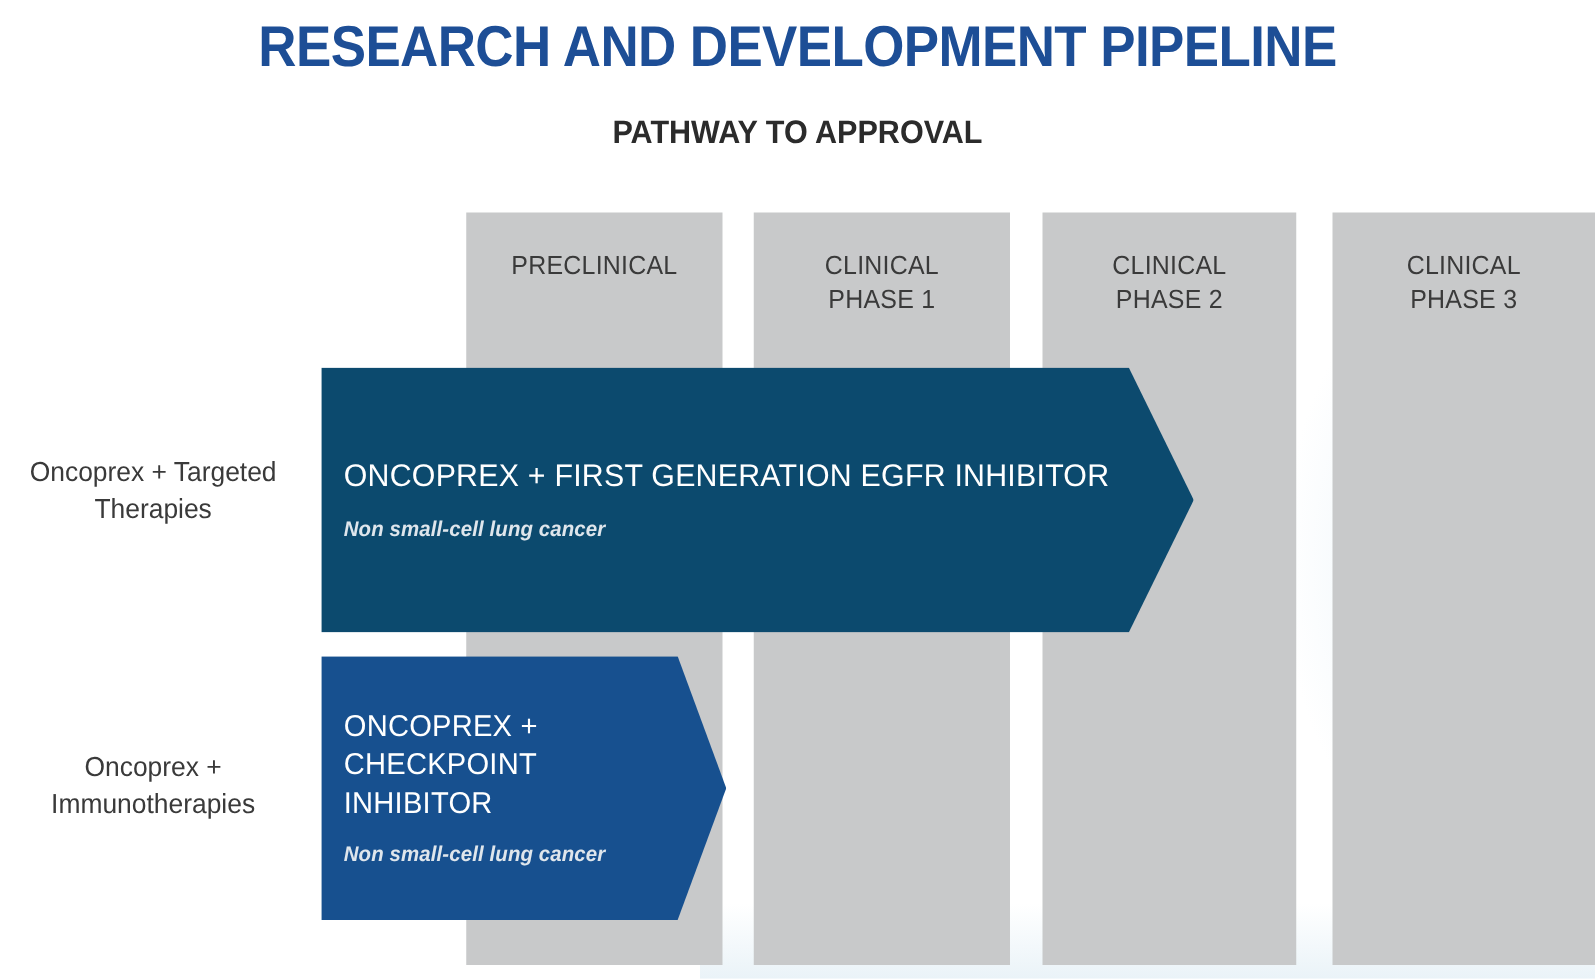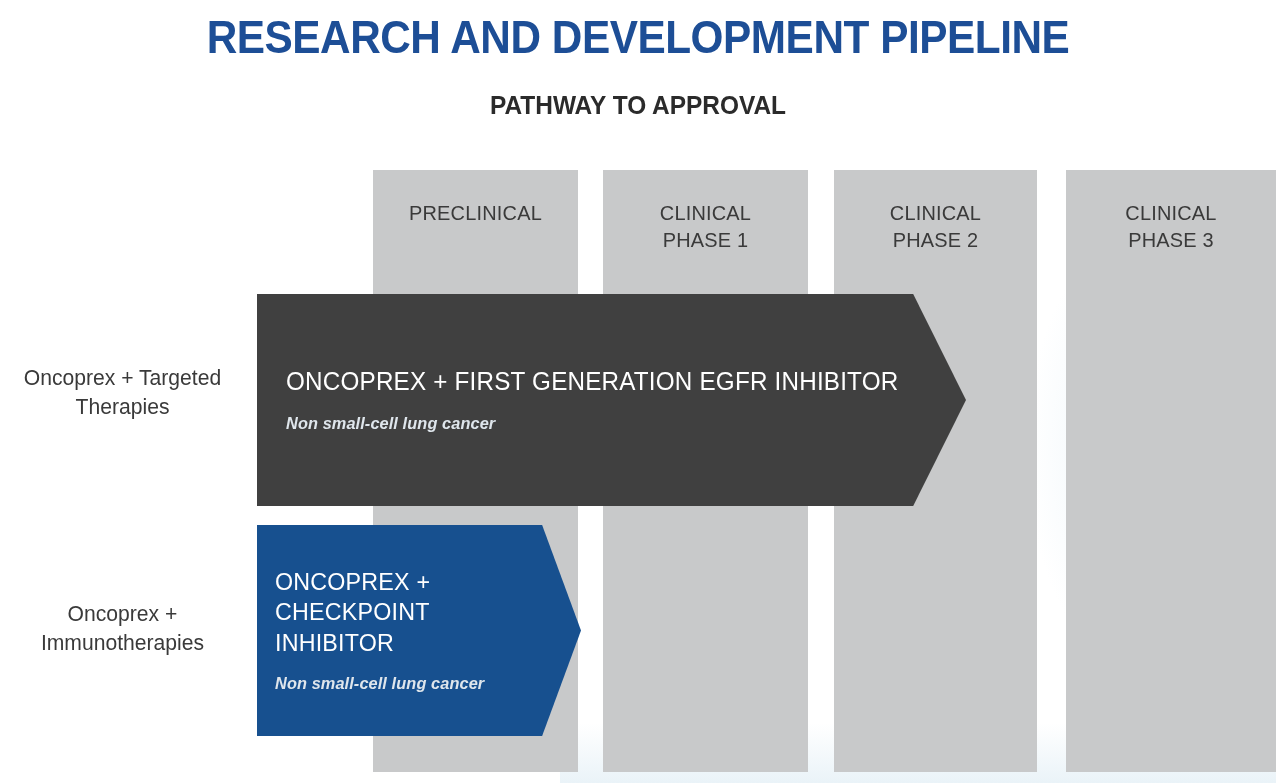--- a/index.html
+++ b/index.html
@@ -136,23 +136,22 @@
     transform-origin: left center;
     margin-top: 16px;
     white-space: nowrap;
   }
 
   #program-0 {
     left: 257px;
     top: 294px;
     width: 698px;
     height: 212px;
-    background: #404040;
+    background: #0c4a6e;
     clip-path: polygon(0 0, 92.55% 0, 100% 50%, 92.55% 100%, 0 100%);
-    padding-left: 11px;
   }
   #program-0 .program-title { font-size: 25px; }
 
   #program-1 {
     left: 257px;
     top: 525px;
     width: 324px;
     height: 211px;
     background: #17508f;
     clip-path: polygon(0 0, 88.0% 0, 100% 50%, 88.0% 100%, 0 100%);

